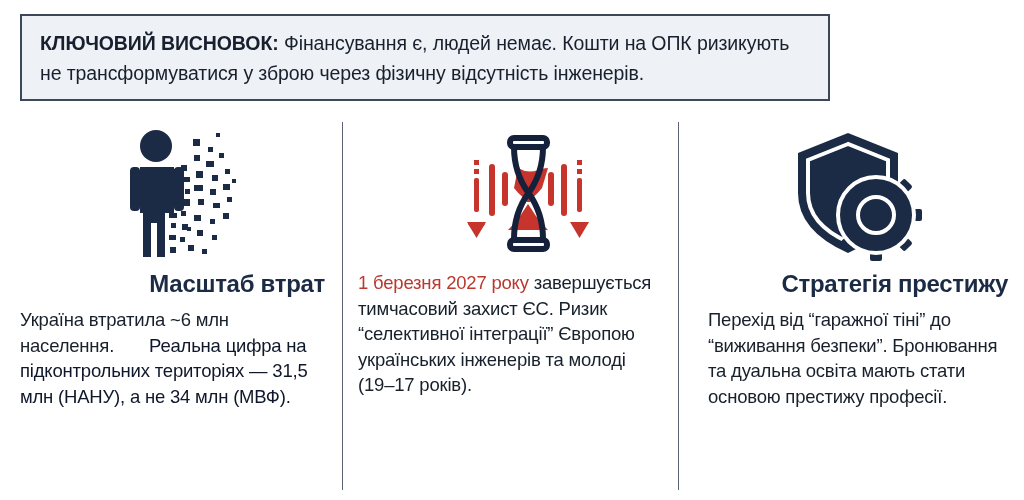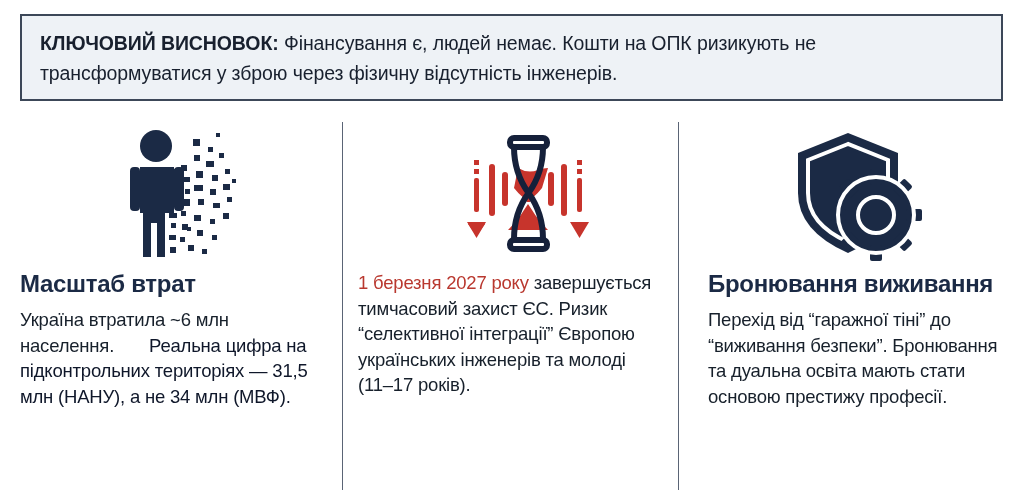--- a/index.html
+++ b/index.html
@@ -6,21 +6,21 @@
   html, body {
     width:1024px; height:500px;
     background:#ffffff;
     font-family:"Liberation Sans","DejaVu Sans",sans-serif;
     overflow:hidden;
   }
   #page { position:relative; width:1024px; height:500px; background:#fff; }
 
   
   #keybox {
-    position:absolute; left:20px; top:14px; width:983px; height:87px;
+    position:absolute; left:20px; top:14px; width:810px; height:87px;
     background:#eef2f6;
     border:2px solid #3c4758;
     display:flex; align-items:center;
   }
   #keytext {
     padding:0 18px;
     font-size:19.5px; line-height:30px;
     color:#18202e;
     letter-spacing:-0.1px;
   }
@@ -42,20 +42,21 @@
 
   .icon-wrap { height:152px; display:flex; align-items:center; }
   #col1 .icon-wrap { justify-content:flex-start; padding-left:104px; }
   #col2 .icon-wrap { justify-content:flex-start; padding-left:100px; }
   #col3 .icon-wrap { justify-content:flex-start; padding-left:82px; }
 
   .card-title {
     font-size:24px; font-weight:bold; color:#1b2a45;
     letter-spacing:-0.3px; line-height:28px;
     margin-bottom:9px;
+    text-align:right;
   }
   .card-body {
     font-size:18.5px; line-height:25.5px;
     color:#17202b; letter-spacing:-0.2px;
   }
   .muted { color:#0f172a;margin-left:30px; }
   .accent { color:#b9382f; }
 </style>
 </head>
 <body>
@@ -160,21 +161,21 @@
 
         <g fill="none" stroke="#15203a" stroke-width="6" stroke-linejoin="round" stroke-linecap="round">
           <rect x="52" y="10" width="37" height="9" rx="4"></rect>
           <rect x="52" y="112" width="37" height="9" rx="4"></rect>
           <path d="M56 19 q0 26 14.5 46 q-14.5 20 -14.5 46"></path>
           <path d="M85 19 q0 26 -14.5 46 q14.5 20 14.5 46"></path>
         </g>
       </svg>
     </div>
     <div class="card-body">
-      <span class="accent">1 березня 2027 року</span><span> завершується тимчасовий захист ЄС. Ризик “селективної інтеграції” Європою українських інженерів та молоді (11–17 років).</span>
+      <span class="accent">1 березня 2027 року</span><span> завершується тимчасовий захист ЄС. Ризик “селективної інтеграції” Європою українських інженерів та молоді (19–17 років).</span>
     </div>
   </div>
 
   <div class="col" id="col3">
     <div class="icon-wrap">
       <svg width="132" height="134" viewBox="0 0 132 134">
         <path d="M58 6 L8 26 v40 q0 38 50 60 q50 -22 50 -60 V26 z" fill="#1b2a45"></path>
         <path d="M58 17 L18 33 v33 q0 31 40 49 q40 -18 40 -49 V33 z" fill="none" stroke="#ffffff" stroke-width="4"></path>
         <g transform="translate(86,88)">
           <circle r="38" fill="#1b2a45"></circle>
@@ -186,17 +187,17 @@
             <rect x="-6" y="-46" width="12" height="16" rx="2" transform="rotate(45)"></rect>
             <rect x="-6" y="30" width="12" height="16" rx="2" transform="rotate(45)"></rect>
             <rect x="-46" y="-6" width="16" height="12" rx="2" transform="rotate(45)"></rect>
             <rect x="30" y="-6" width="16" height="12" rx="2" transform="rotate(45)"></rect>
           </g>
           <circle r="38" fill="none" stroke="#ffffff" stroke-width="4"></circle>
           <circle r="18" fill="#1b2a45" stroke="#ffffff" stroke-width="4"></circle>
         </g>
       </svg>
     </div>
-    <div class="card-title">Бронювання виживання</div>
+    <div class="card-title">Стратегія престижу</div>
     <div class="card-body">Перехід від “гаражної тіні” до “виживання безпеки”. Бронювання та дуальна освіта мають стати основою престижу професії.</div>
   </div>
 
 </div>
 
 </body></html>

